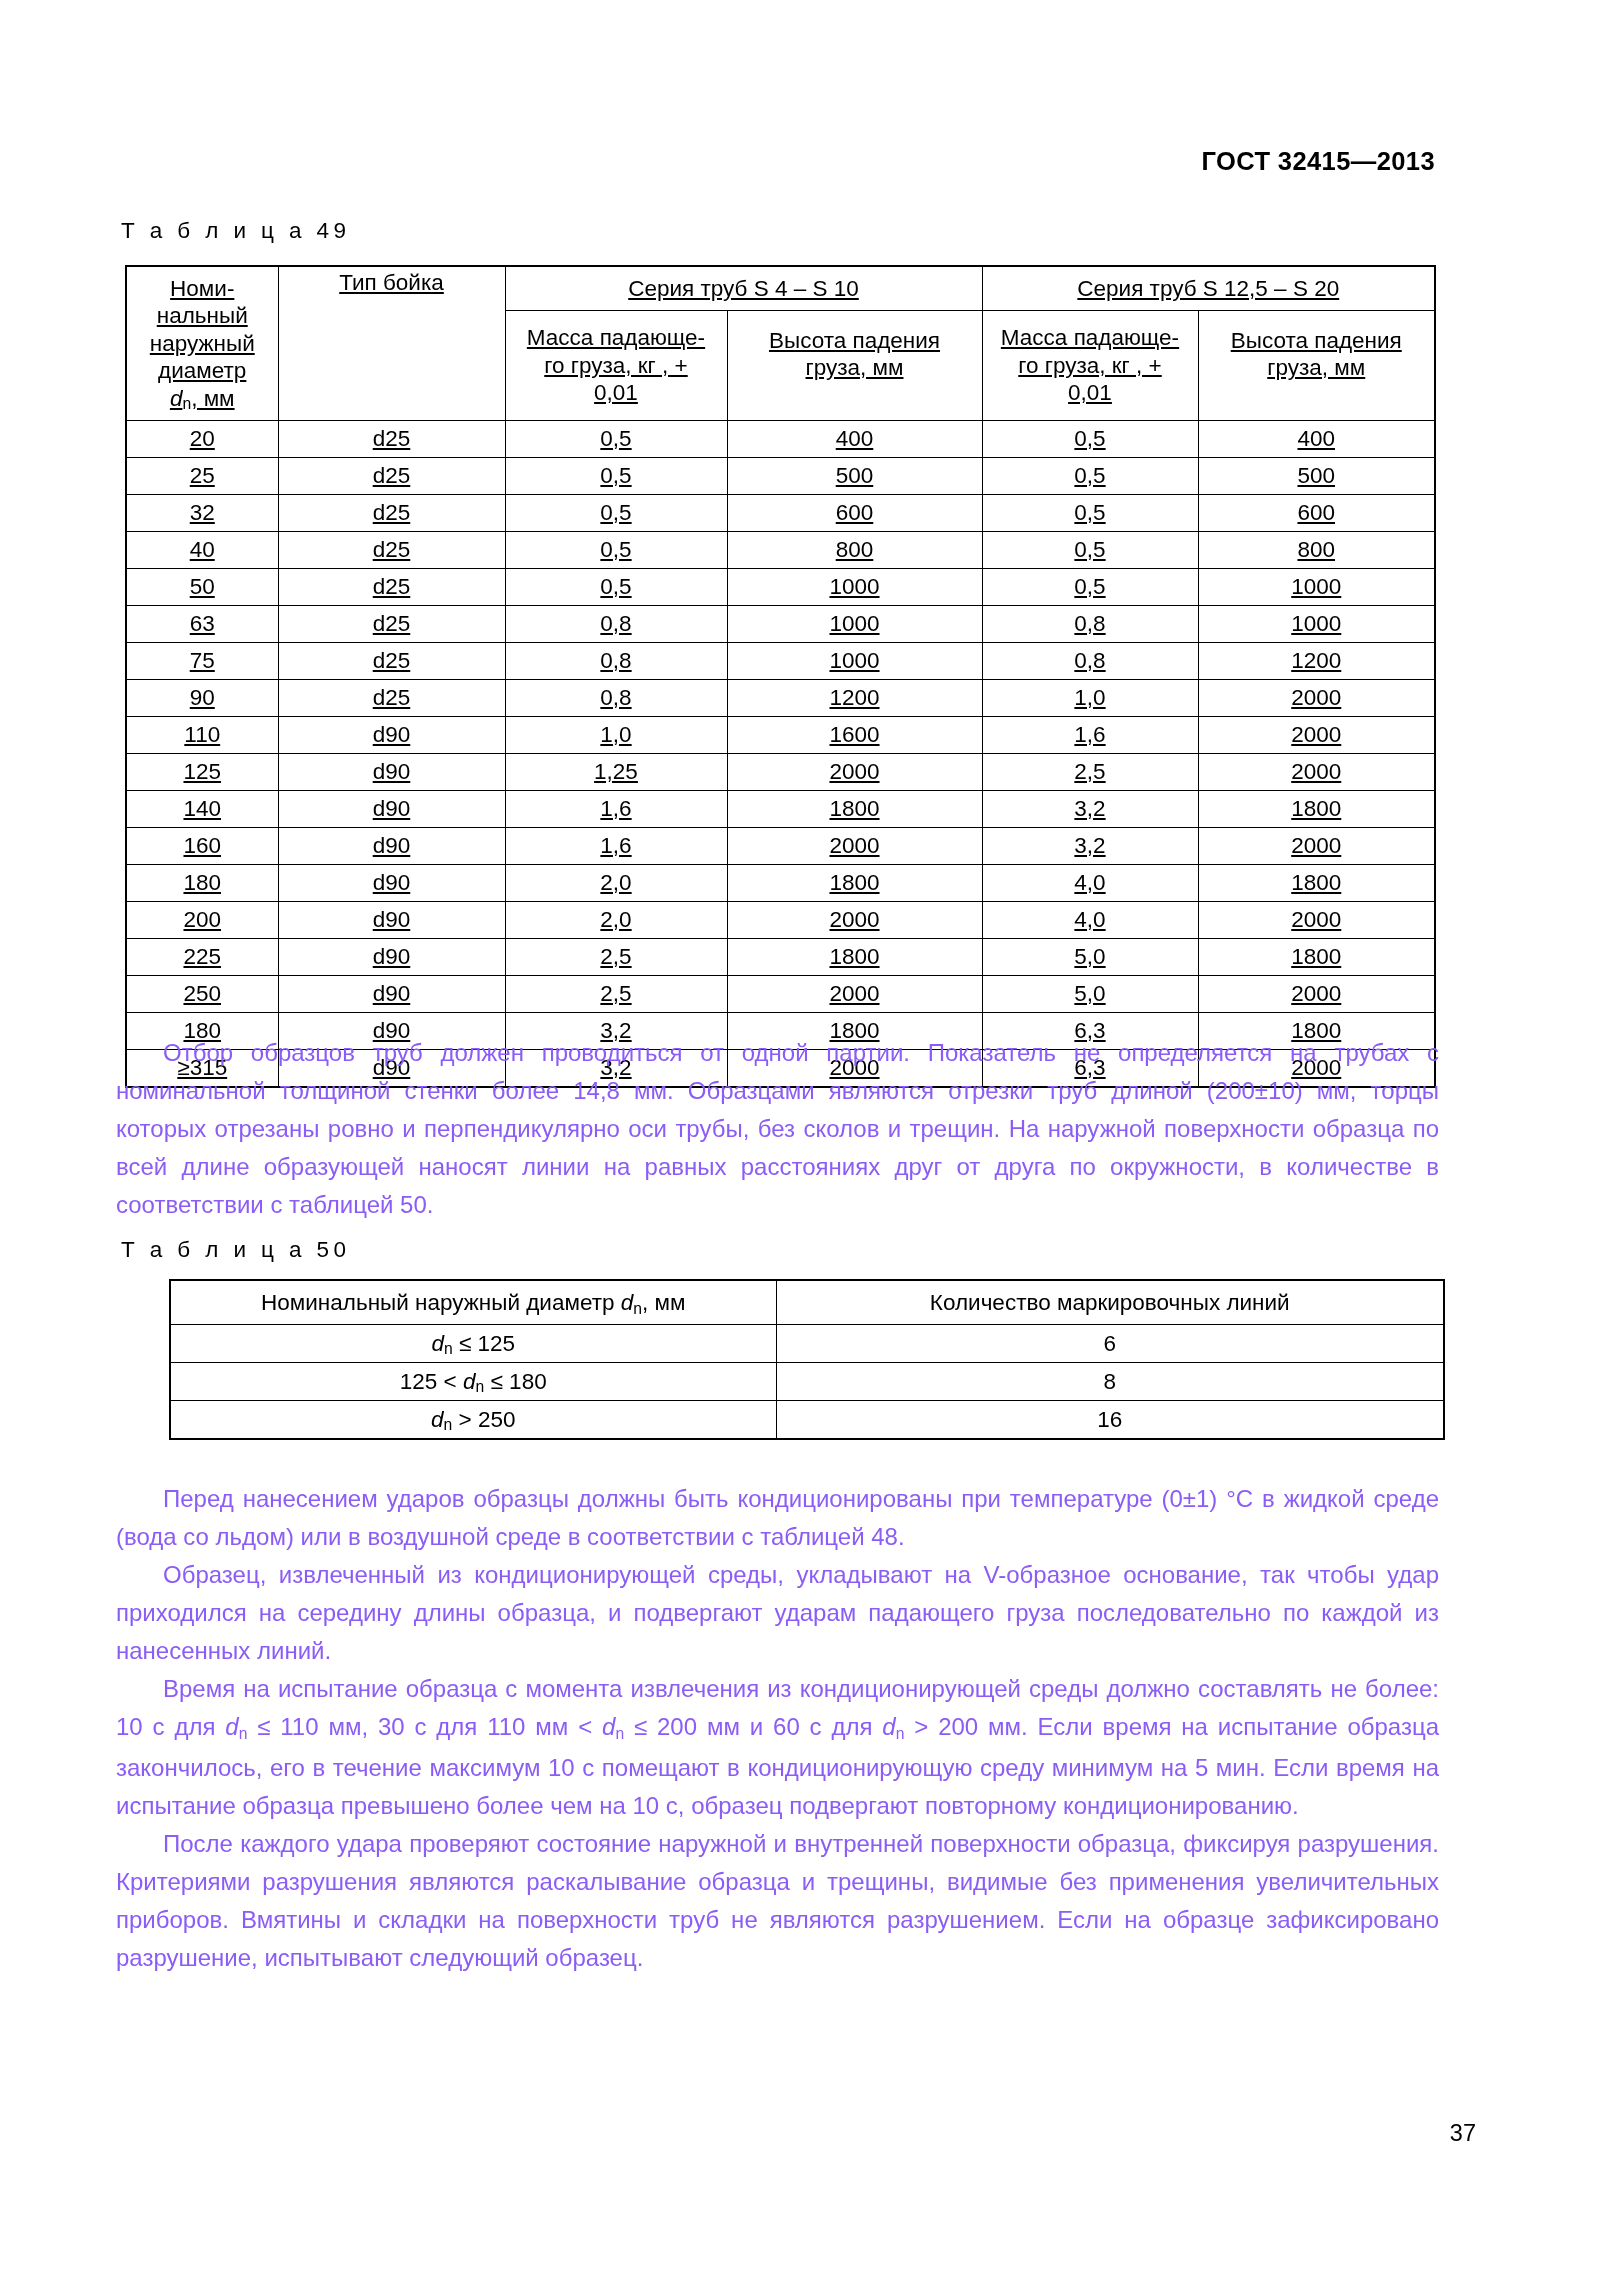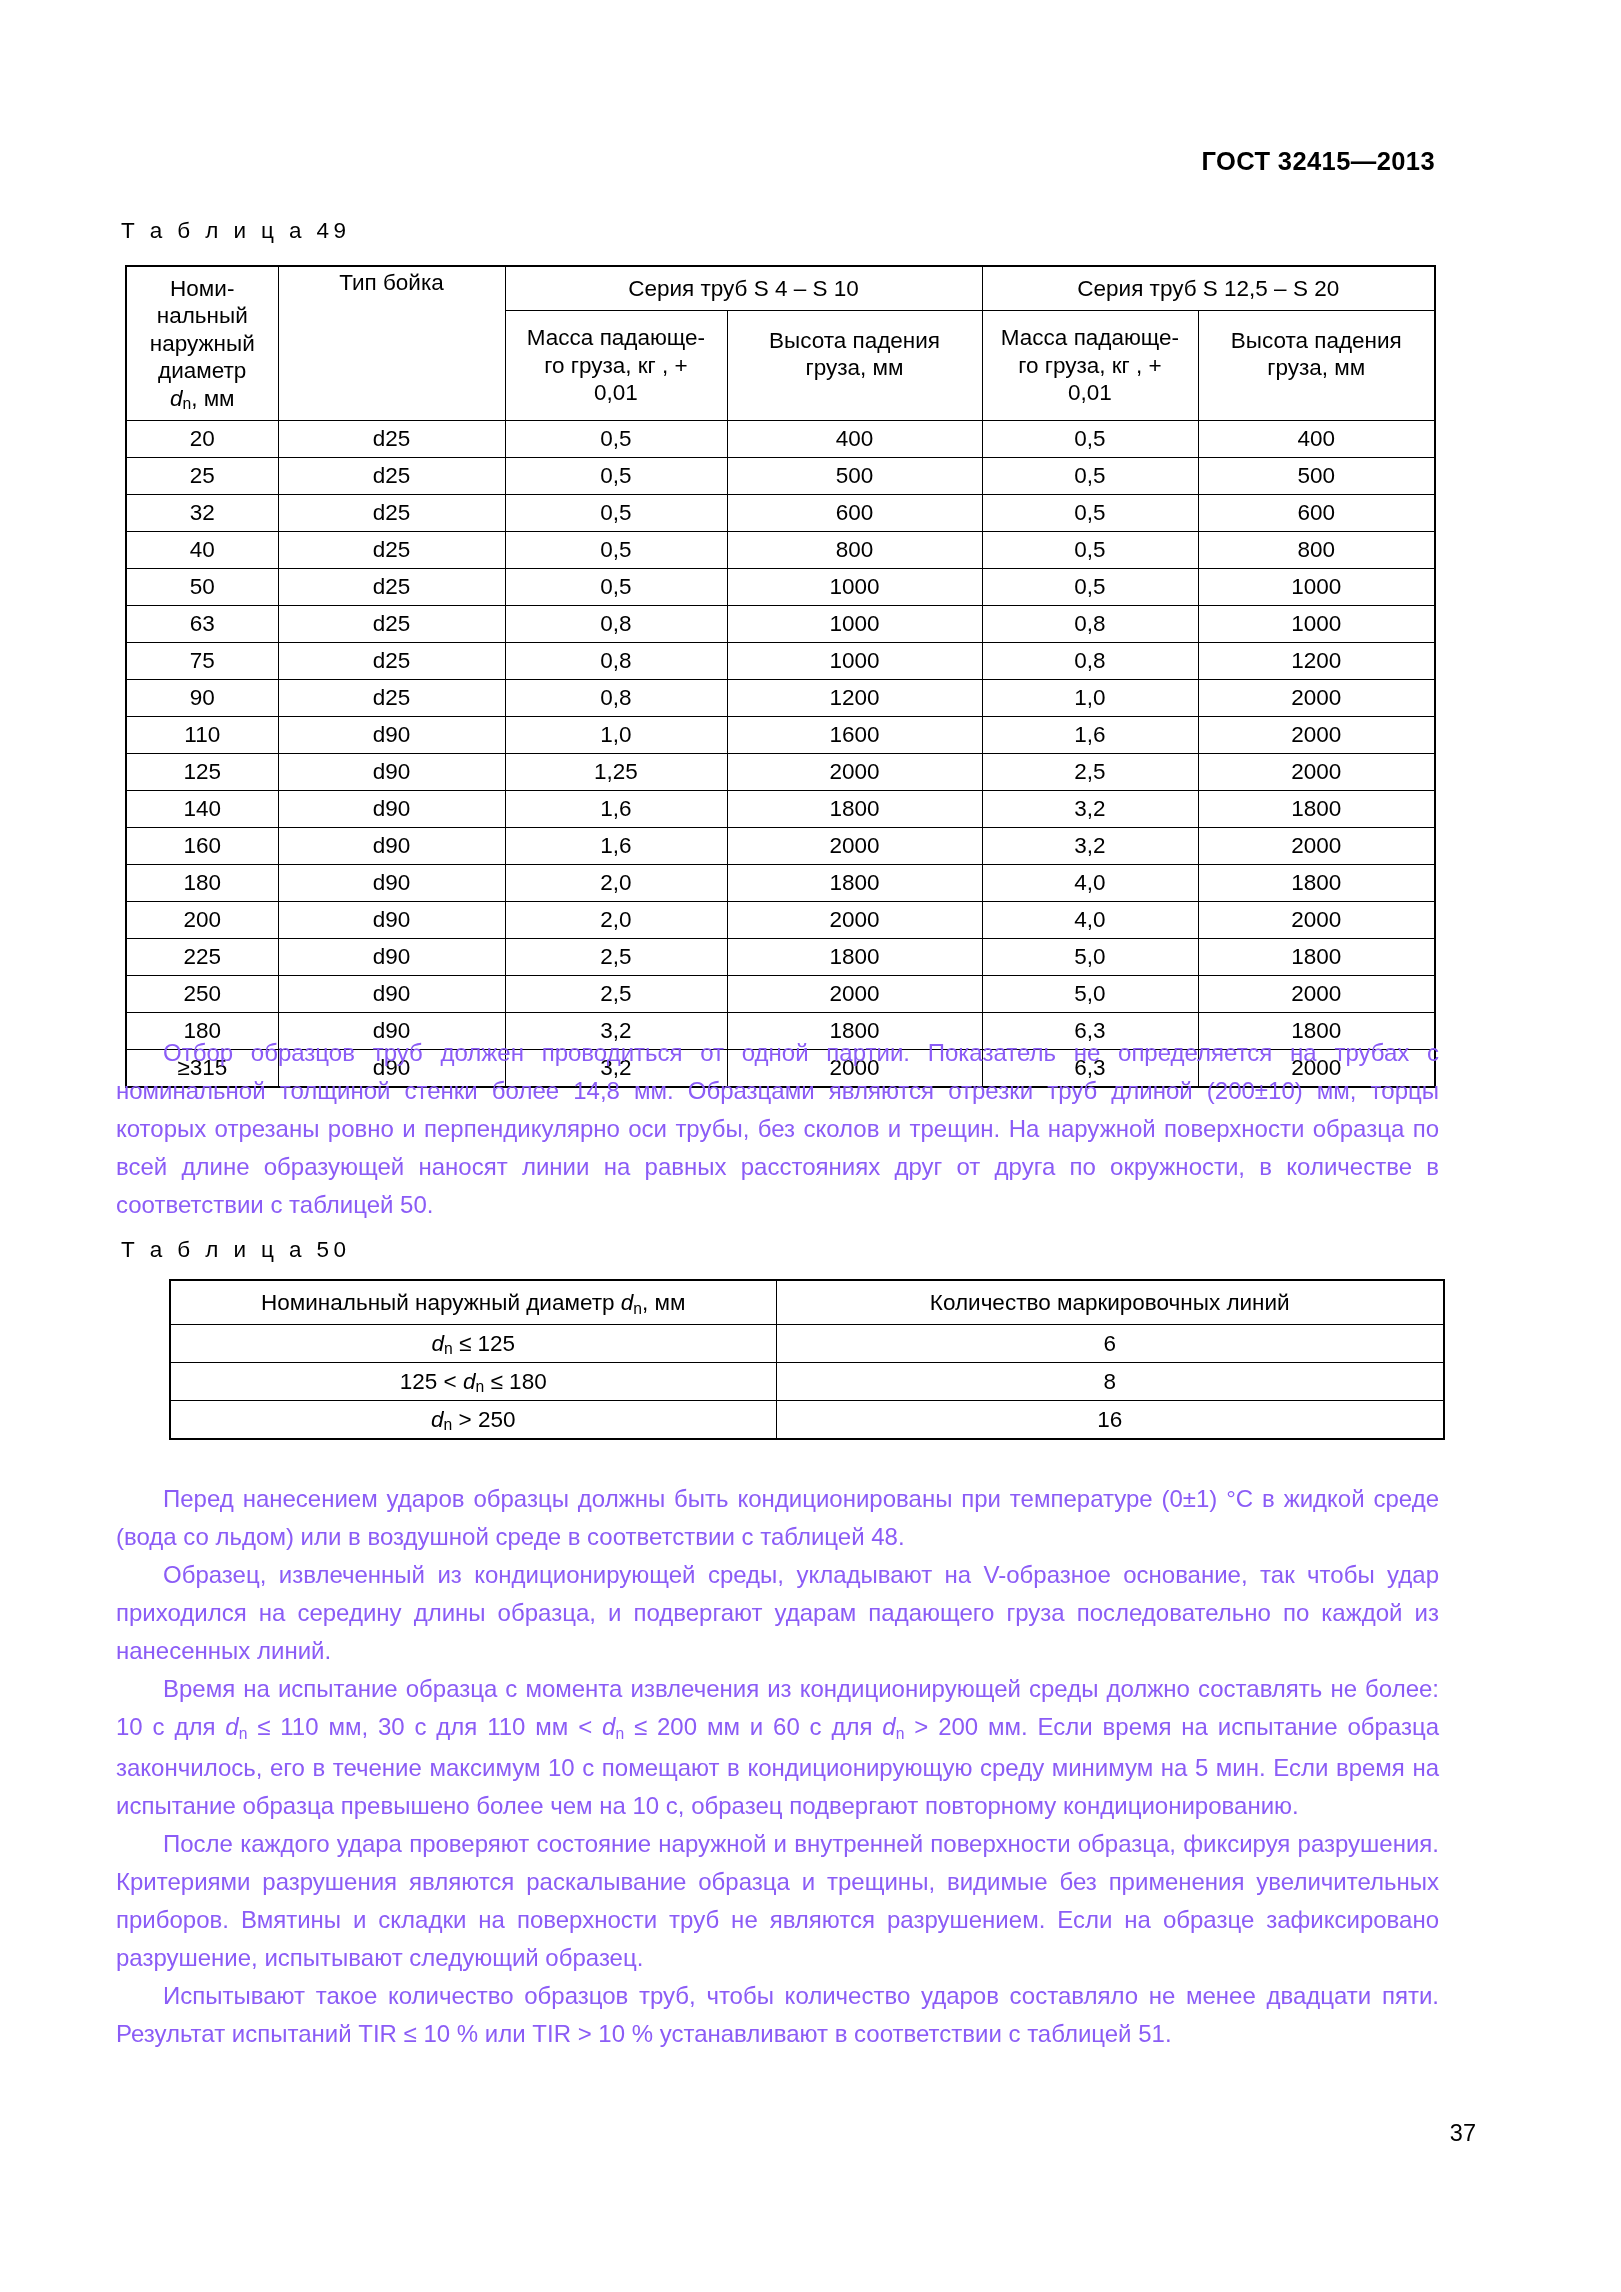--- a/index.html
+++ b/index.html
@@ -71,20 +71,21 @@
   .outer-top    { border-top-width: 2.9px !important; }
   .outer-bottom { border-bottom-width: 2.9px !important; }
   .outer-left   { border-left-width: 2.9px !important; }
   .outer-right  { border-right-width: 2.9px !important; }
 
   
   #table49 {
     left: 125px;
     top: 265px;
     width: 1309px;
+    text-decoration: underline;
   }
   #table49 .c0 { width: 152px; }
   #table49 .c1 { width: 227px; }
   #table49 .c2 { width: 222px; }
   #table49 .c3 { width: 255px; }
   #table49 .c4 { width: 216px; }
   #table49 .c5 { width: 237px; }
   #table49 thead .hrow1 th { height: 37px; }
   #table49 thead .hgroup   { height: 110px; margin-top: 16px; }
   #table49 .subhdr { padding: 3.9px 5.9px; }
@@ -364,19 +365,18 @@
       </tbody>
   </table>
 
   <div class="para" id="para-block-2">
     <p>Перед нанесением ударов образцы должны быть кондиционированы при температуре (0±1) °C в жидкой среде (вода со льдом) или в воздушной среде в соответствии с таблицей 48.</p>
     <p>Образец, извлеченный из кондиционирующей среды, укладывают на V-образное основание, так чтобы удар приходился на середину длины образца, и подвергают ударам падающего груза последовательно по каждой из нанесенных линий.</p>
     <p>
       <span>Время на испытание образца с момента извлечения из кондиционирующей среды должно составлять не более: 10 с для </span><span class="ital">d</span><span class="sub">n</span><span> ≤ 110 мм, 30 с для 110 мм &lt; </span><span class="ital">d</span><span class="sub">n</span><span> ≤ 200 мм и 60 с для </span><span class="ital">d</span><span class="sub">n</span><span> &gt; 200 мм. Если время на испытание образца закончилось, его в течение максимум 10 с помещают в кондиционирующую среду минимум на 5 мин. Если время на испытание образца превышено более чем на 10 с, образец подвергают повторному кондиционированию.</span>
     </p>
     <p>После каждого удара проверяют состояние наружной и внутренней поверхности образца, фиксируя разрушения. Критериями разрушения являются раскалывание образца и трещины, видимые без применения увеличительных приборов. Вмятины и складки на поверхности труб не являются разрушением. Если на образце зафиксировано разрушение, испытывают следующий образец.</p>
-    <p>Испытывают такое количество образцов труб, чтобы количество ударов составляло не менее двадцати пяти. Результат испытаний TIR ≤ 10 % или TIR &gt; 10 % устанавливают в соответствии с таблицей 51.</p>
   </div>
 
   <div class="page-number">37</div>
 
 </div>
 
 
 </body></html>

